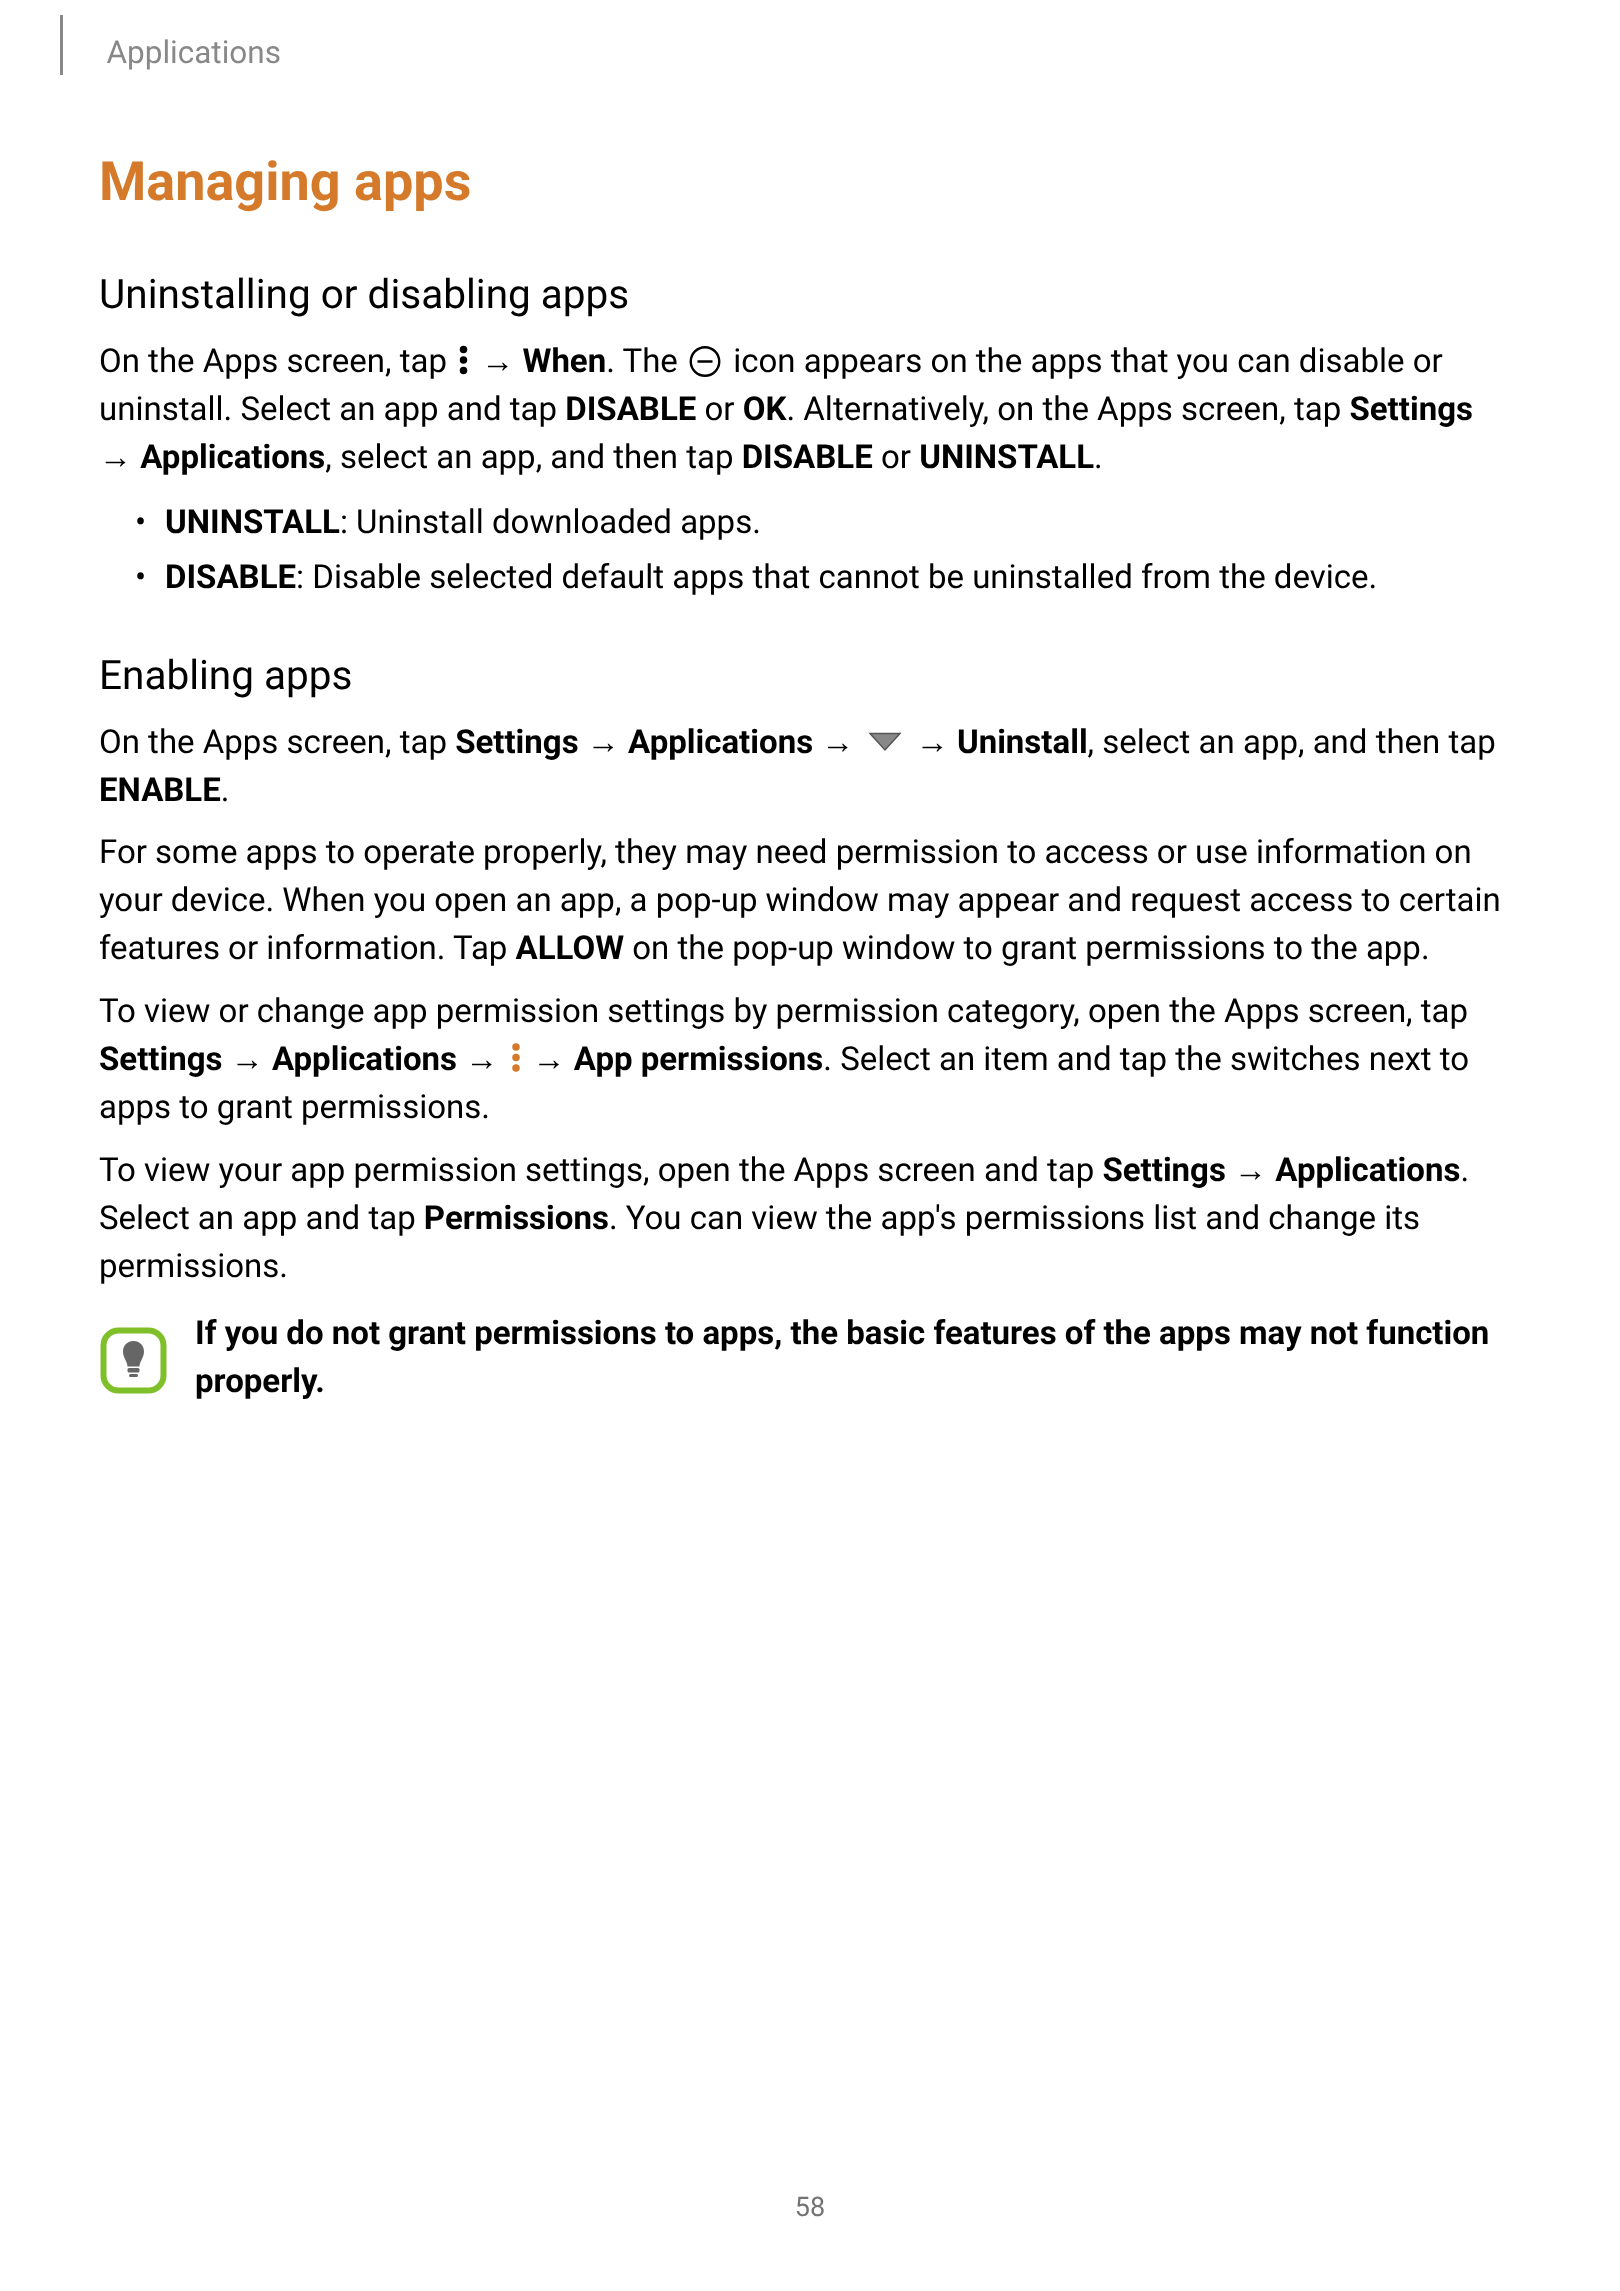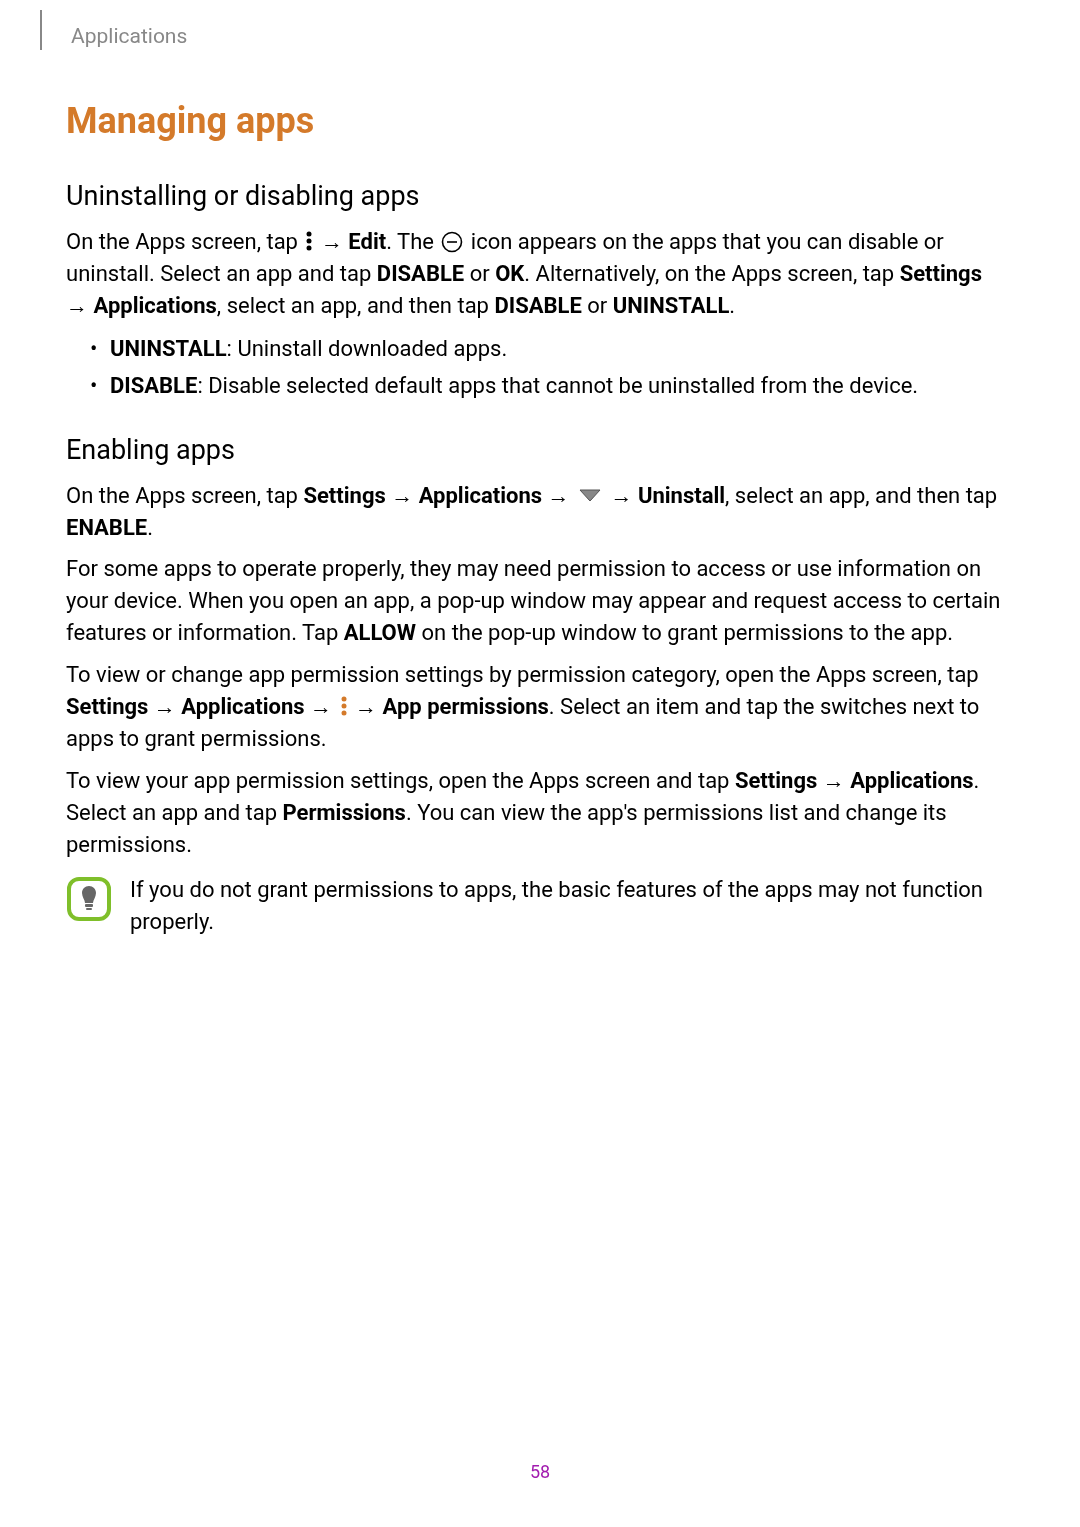--- a/index.html
+++ b/index.html
@@ -87,39 +87,40 @@
     }
     ul.bullet-list li::before {
       content: "•";
       position: absolute;
       left: 24px;
       top: 0;
       font-size: 22px;
     }
     .note-block {
       display: flex;
-      align-items: flex-start;
+      align-items: center;
       margin-top: 14px;
+      font-weight: bold;
     }
     .note-icon {
       flex-shrink: 0;
       margin-right: 18px;
       margin-top: 2px;
     }
     .note-text {
       font-size: 22px;
       line-height: 1.45;
     }
     .page-number {
       position: absolute;
       bottom: 45px;
       left: 0;
       right: 0;
       text-align: center;
-      color: #a21caf;
+      color: #737373;
       font-size: 18px;
     }
   </style>
 </head>
 <body>
 
 <div class="header-section">
   <div class="header-line"></div>
   <div class="header-text">Applications</div>
 </div>
@@ -127,21 +128,21 @@
 <div class="content">
 
   <h1>Managing apps</h1>
 
   <h2>Uninstalling or disabling apps</h2>
   <p class="body-text">
     <span>On the Apps screen, tap </span><svg class="more-icon-svg" width="8" height="22" viewBox="0 0 8 22">
         <circle cx="4" cy="4" r="2.5" fill="#000"></circle>
         <circle cx="4" cy="11" r="2.5" fill="#000"></circle>
         <circle cx="4" cy="18" r="2.5" fill="#000"></circle>
-      </svg><span> → </span><strong>Edit</strong><span>. The </span><svg class="minus-circle" width="22" height="22" viewBox="0 0 22 22">
+      </svg><span> → </span><strong>When</strong><span>. The </span><svg class="minus-circle" width="22" height="22" viewBox="0 0 22 22">
         <circle cx="11" cy="11" r="9.5" fill="none" stroke="#000" stroke-width="1.6"></circle>
         <line x1="6" y1="11" x2="16" y2="11" stroke="#000" stroke-width="1.6"></line>
       </svg><span> icon appears on the apps that you can disable or uninstall. Select an app and tap </span><strong>DISABLE</strong><span> or </span><strong>OK</strong><span>. Alternatively, on the Apps screen, tap </span><strong>Settings</strong><span class="arrow"> → </span><strong>Applications</strong><span>, select an app, and then tap </span><strong>DISABLE</strong><span> or </span><strong>UNINSTALL</strong><span>.</span>
   </p>
   <ul class="bullet-list">
     <li><strong>UNINSTALL</strong><span>: Uninstall downloaded apps.</span></li>
     <li><strong>DISABLE</strong><span>: Disable selected default apps that cannot be uninstalled from the device.</span></li>
   </ul>
 
   <h2>Enabling apps</h2>

